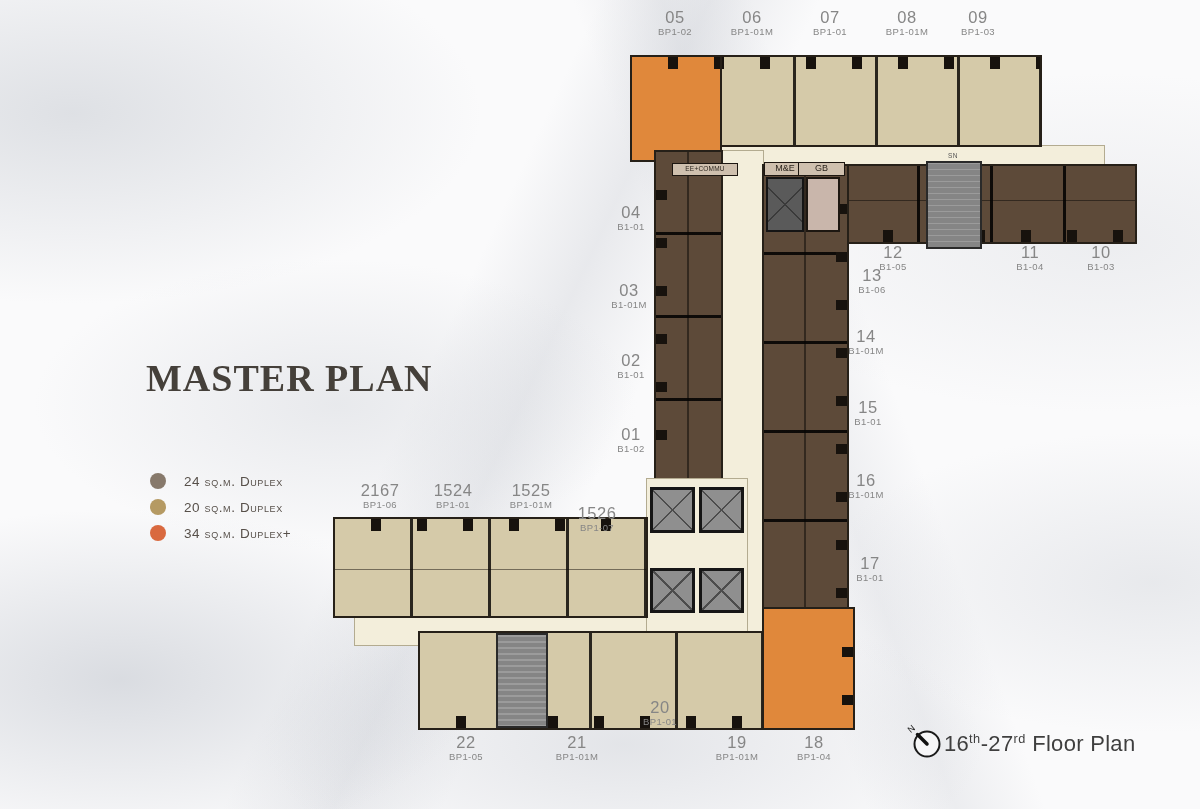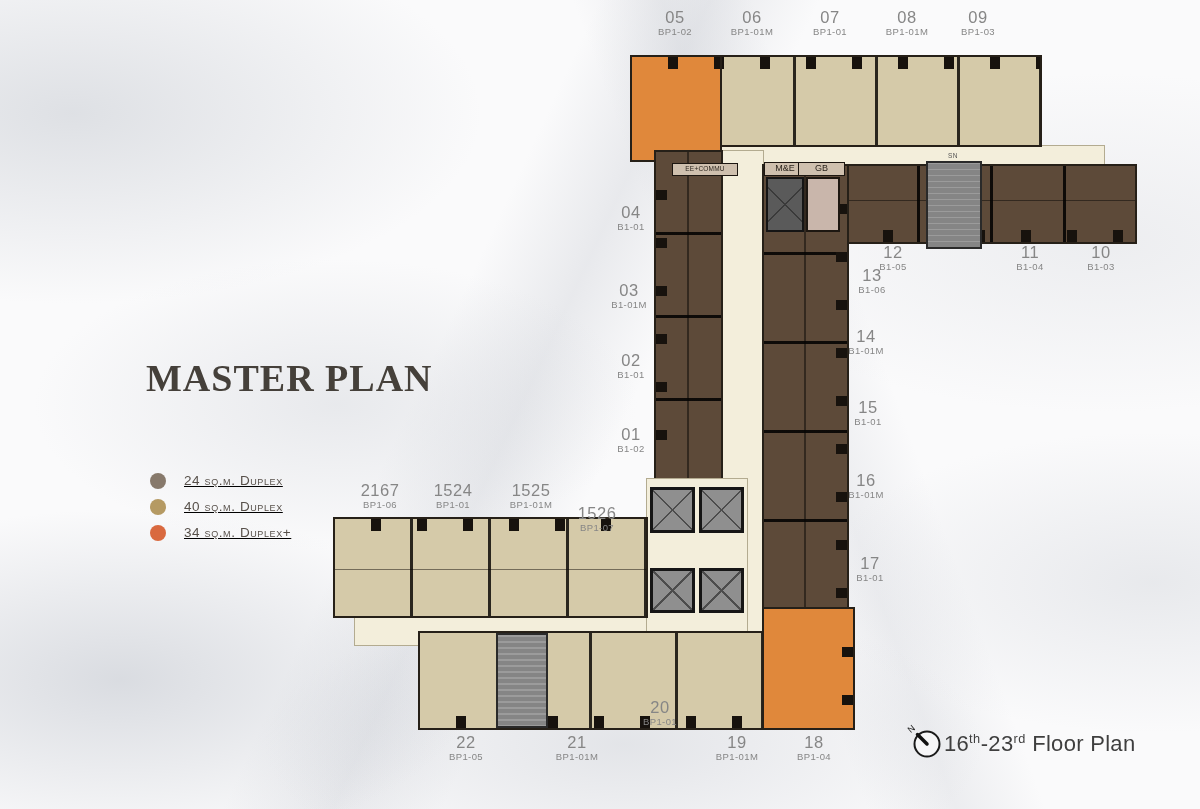--- a/index.html
+++ b/index.html
@@ -17,21 +17,21 @@
       linear-gradient(70deg, transparent 58%, rgba(186,190,199,.22) 64%, transparent 70%);
     font-family:"Liberation Sans",sans-serif;
   }
   
   .title-block{position:absolute;left:138px;top:356px;color:var(--c-title);margin-left:8px;}
   .title-main{font-family:"Liberation Serif",serif;font-size:38px;font-weight:600;letter-spacing:1px;}
   .title-sub{font-family:"Liberation Serif",serif;font-size:23px;font-weight:600;letter-spacing:1.5px;
              font-variant:small-caps;margin-top:8px;}
   .title-sub .sup, .caption .sup{font-size:58%;vertical-align:super;letter-spacing:.5px;}
   .legend{position:absolute;left:150px;top:473px;}
-  .legend-row{display:flex;margin-bottom:10px;text-decoration:underline;}
+  .legend-row{display:flex;align-items:center;margin-bottom:10px;}
   .legend-dot{width:16px;height:16px;border-radius:50%;margin-right:18px;flex:0 0 auto;}
   .legend-label{font-variant:small-caps;font-size:13.5px;letter-spacing:.6px;color:#57504a;}
   
   .plan{position:absolute;inset:0;}
   .shape{position:absolute;box-sizing:border-box;}
   .corridor{background:var(--c-corridor);border:1px solid #b3ab90;}
   .units{border:2px solid #262018;}
   .beige{background:var(--c-beige);}
   .brown{background:var(--c-brown);}
   .orange{background:var(--c-orange);}
@@ -98,21 +98,21 @@
   <div class="title-block">
     <div class="title-main">MASTER PLAN</div>
   </div>
   <div class="legend" id="legend">
       <div class="legend-row">
         <span class="legend-dot" style="background: rgb(135, 121, 107);"></span>
         <span class="legend-label">24 sq.m. Duplex</span>
       </div>
       <div class="legend-row">
         <span class="legend-dot" style="background: rgb(181, 154, 99);"></span>
-        <span class="legend-label">40 sq.m. Duplex</span>
+        <span class="legend-label">20 sq.m. Duplex</span>
       </div>
       <div class="legend-row">
         <span class="legend-dot" style="background: rgb(217, 105, 63);"></span>
         <span class="legend-label">34 sq.m. Duplex+</span>
       </div>
     </div>
 
   <div class="plan">
 
     <div class="shape corridor" style="left:705px;top:145px;width:400px;height:24px;"></div>
@@ -256,15 +256,15 @@
       </div>
   </div>
 
   <div class="compass">
     <svg width="40" height="40" viewBox="0 0 40 40">
       <circle cx="21" cy="22" r="12.5" fill="rgba(255,255,255,.55)" stroke="#1a1a1a" stroke-width="2"></circle>
       <line x1="21" y1="22" x2="11.5" y2="12.5" stroke="#111" stroke-width="3.5" stroke-linecap="round"></line>
       <text x="2" y="10" font-size="9" fill="#1a1a1a" transform="rotate(-40 5 7)">N</text>
     </svg>
   </div>
-  <div class="caption"><span>16</span><span class="sup">th</span><span>-23</span><span class="sup">rd</span><span> Floor Plan</span></div>
+  <div class="caption"><span>16</span><span class="sup">th</span><span>-27</span><span class="sup">rd</span><span> Floor Plan</span></div>
 
 </div>
 
 </body></html>

